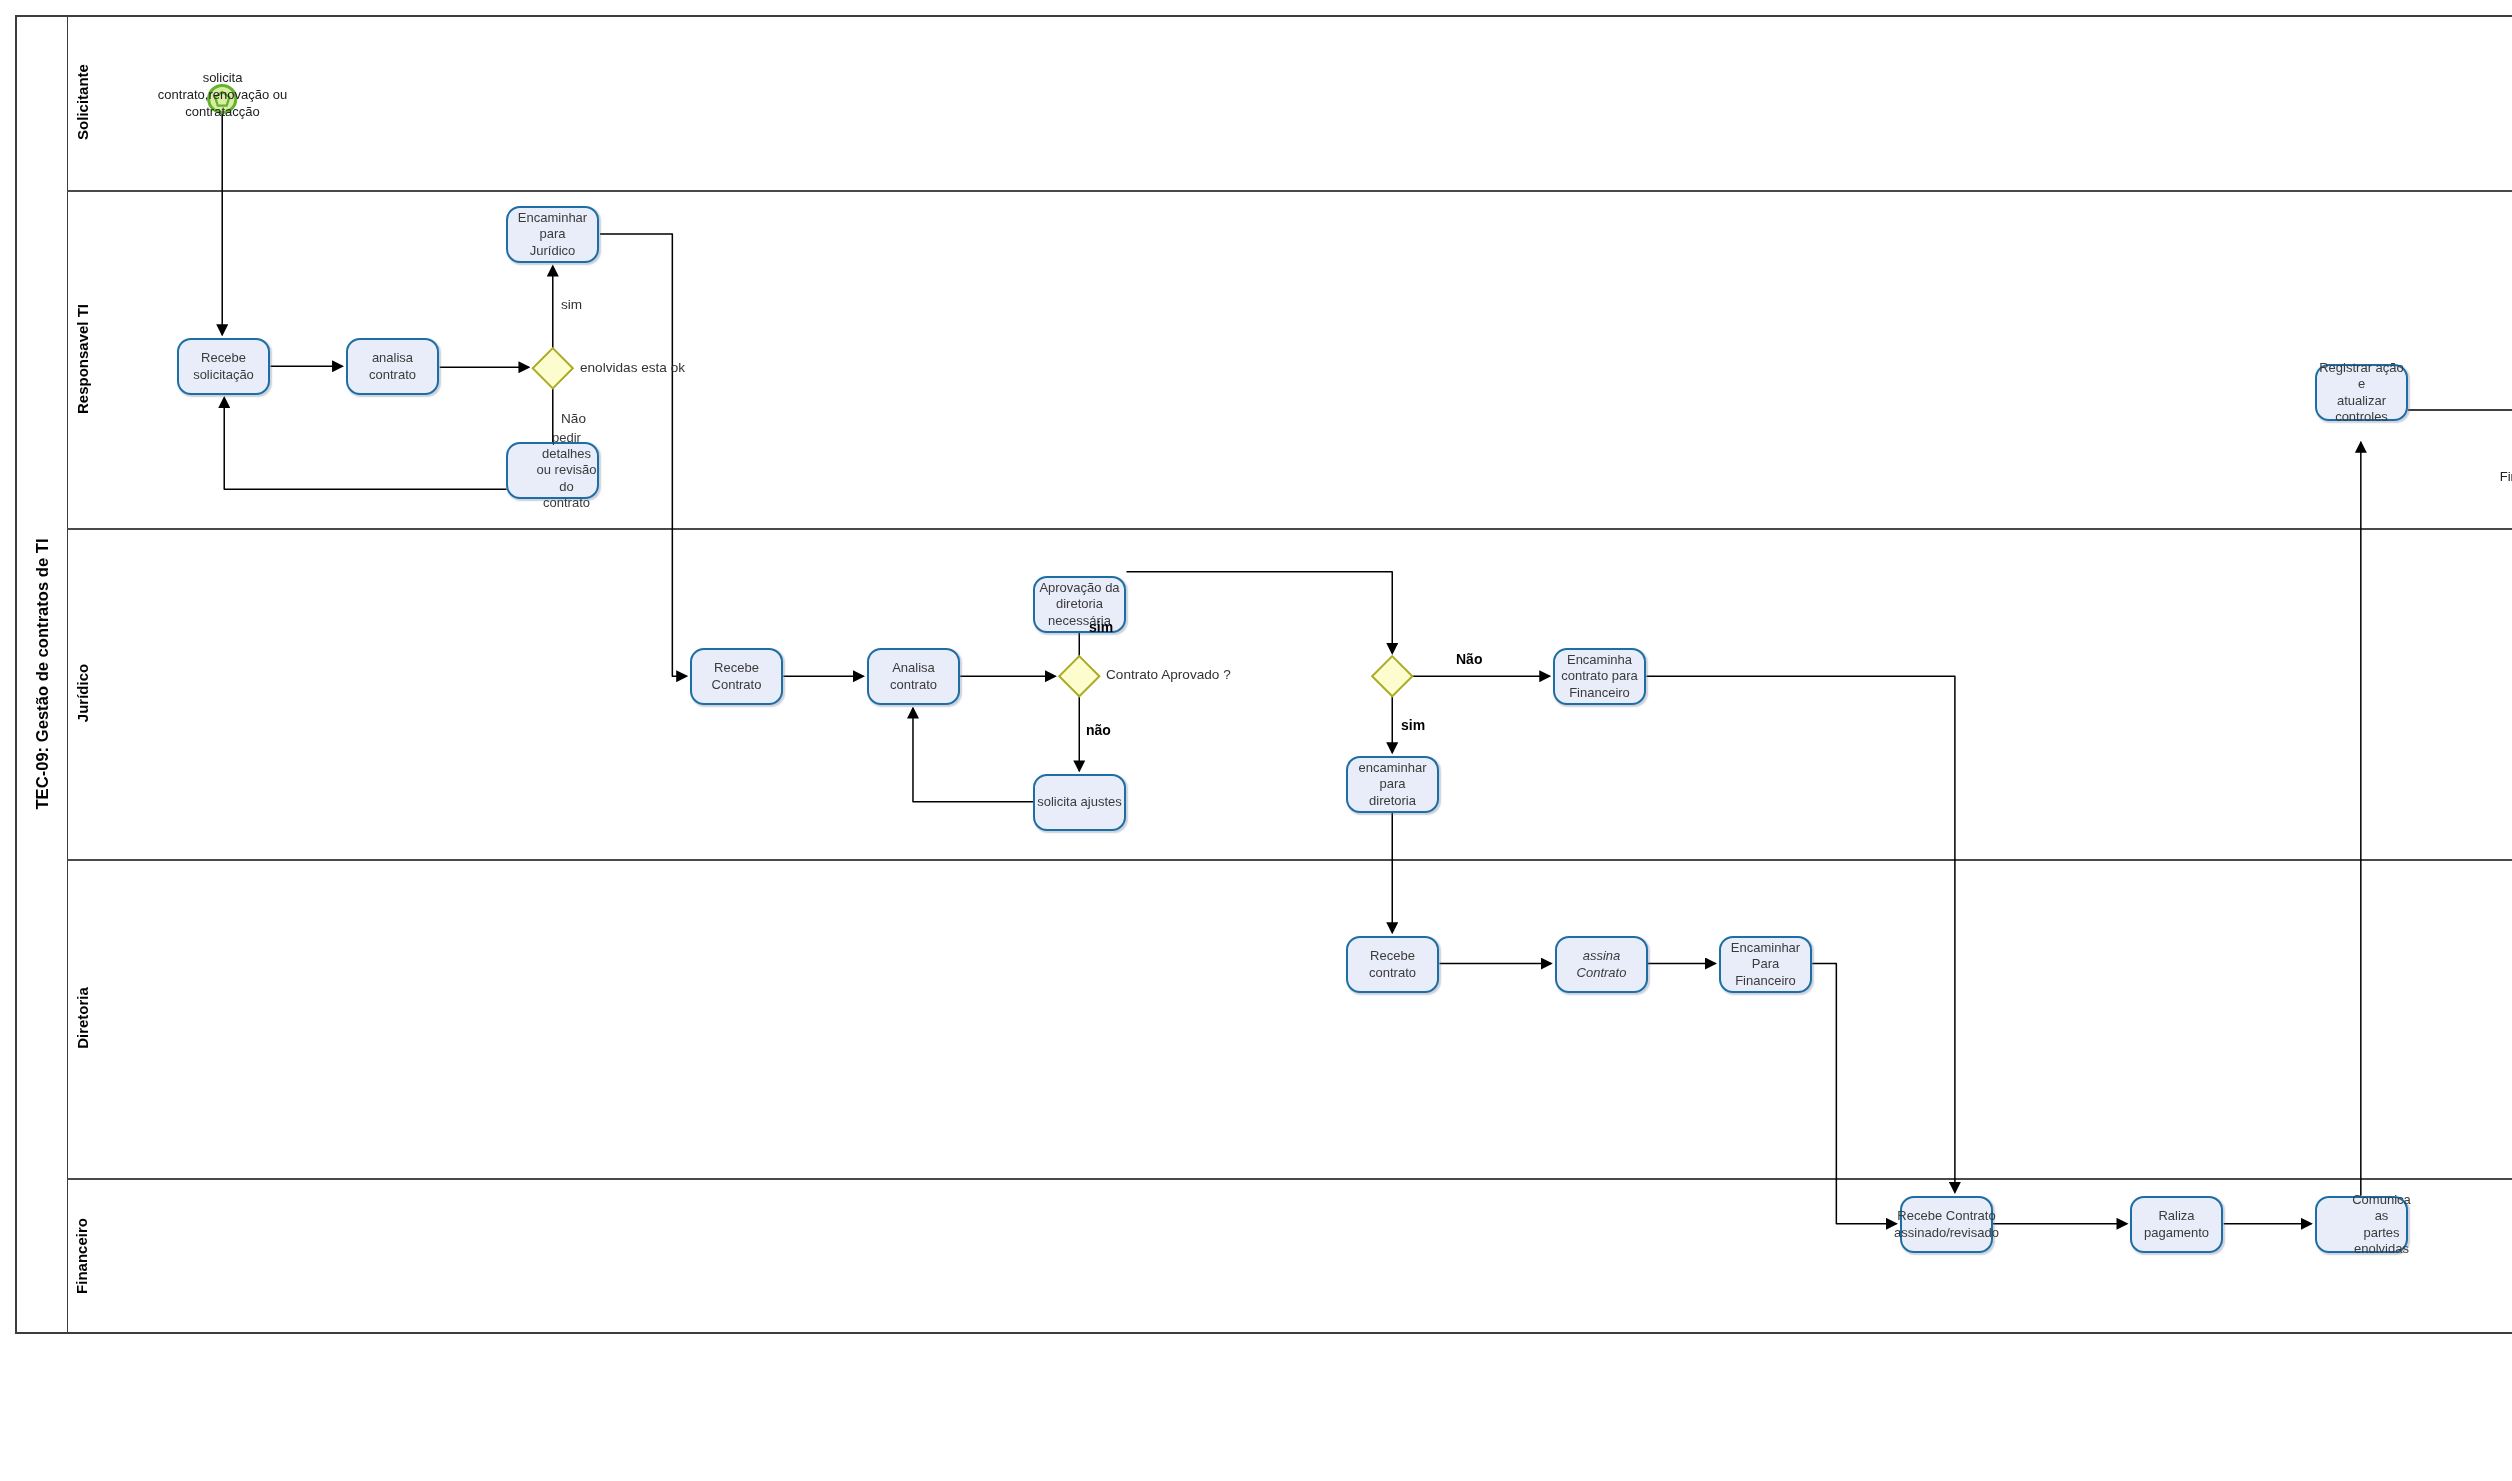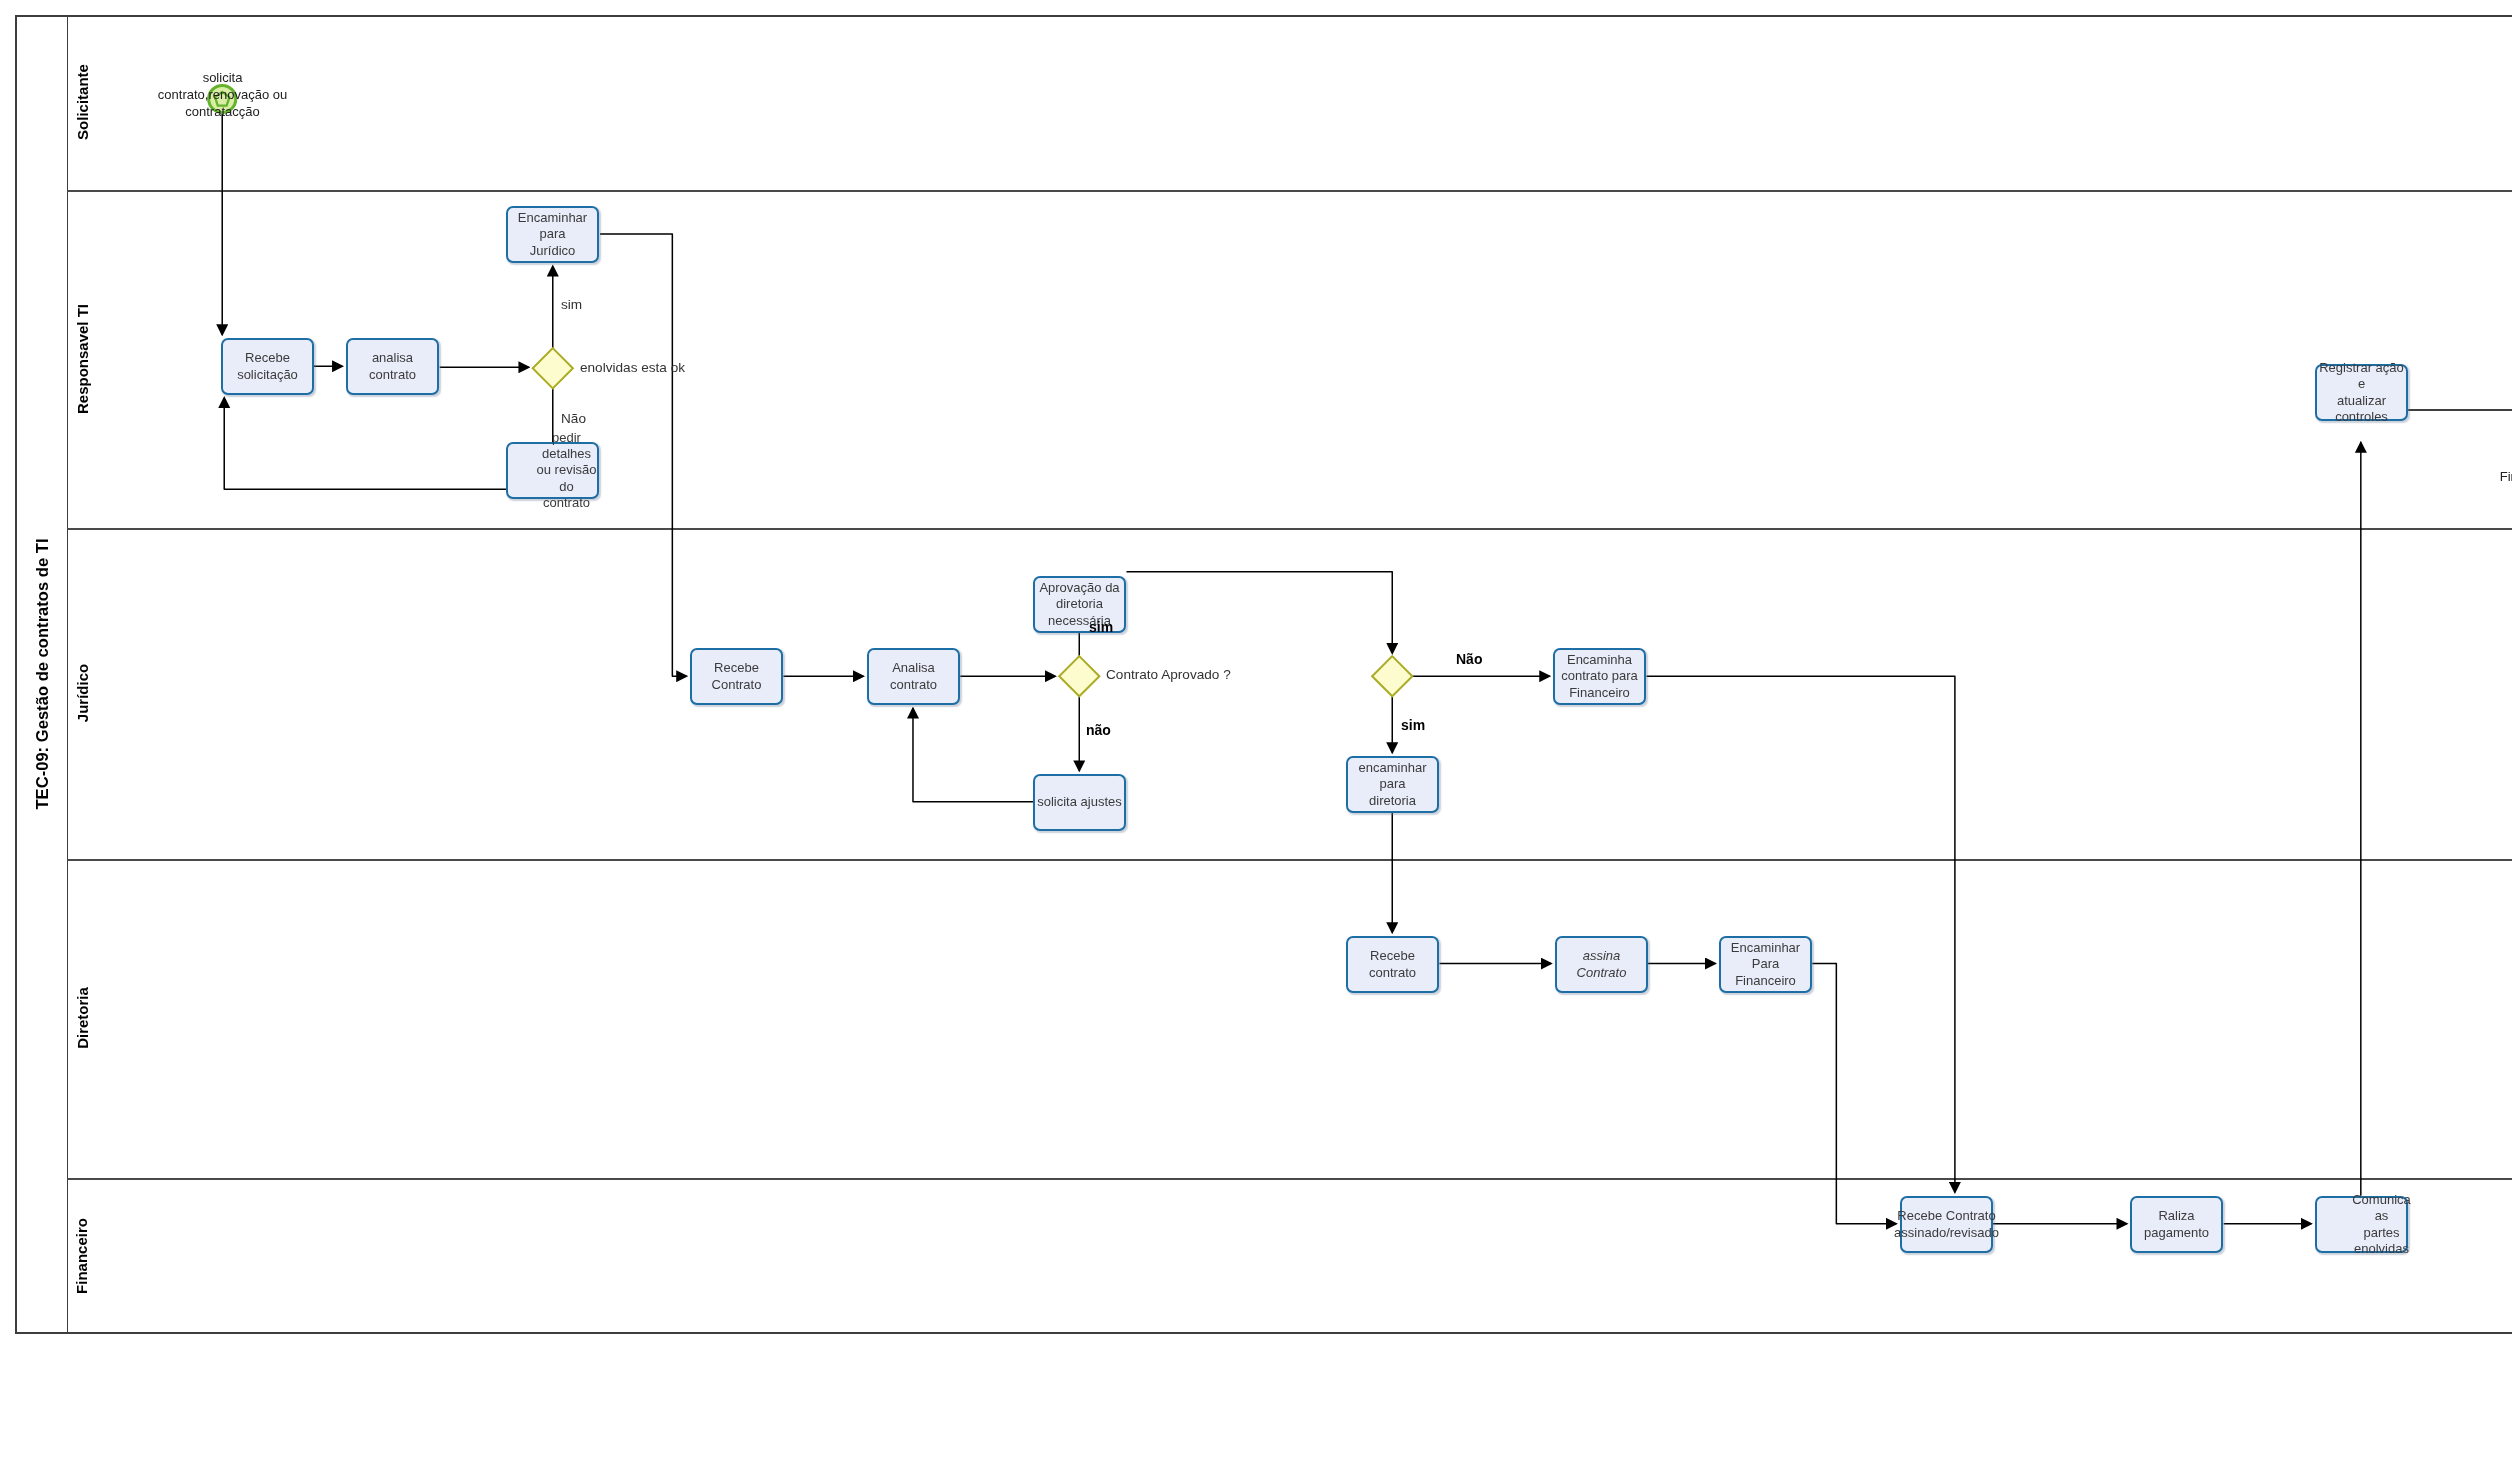--- a/index.html
+++ b/index.html
@@ -16,21 +16,21 @@
   .lane-sep{position:absolute;left:67px;width:2810px;height:0;border-top:2px solid #4a4a4a;}
   .rot-label{
     position:absolute;height:22px;line-height:22px;text-align:center;
     transform:rotate(-90deg);font-weight:bold;color:#000;white-space:nowrap;
   }
   .pool-title{font-size:16.6px;}
   .lane-label{font-size:15px;}
   
   .task{
     position:absolute;width:93px;height:57px;box-sizing:border-box;
-    background:#E9EDFA;border:2px solid #1C6EA4;border-radius:7px;
+    background:#E9EDFA;border:2px solid #1C6EA4;border-radius:14px;
     display:flex;align-items:center;justify-content:center;text-align:center;
     font-size:13px;line-height:1.25;color:#3b3b3b;white-space:pre-line;
     box-shadow:1.5px 1.5px 1.5px rgba(110,120,150,.35);
   }
   
   .edge-label{position:absolute;font-size:13.6px;color:#333;white-space:nowrap;}
   .edge-label.bold{font-weight:bold;color:#000;font-size:14px;}
   .evt-label{position:absolute;font-size:13px;color:#222;text-align:center;white-space:pre-line;line-height:1.3;margin-top:32px;}
   
   svg.layer{position:absolute;left:0;top:0;}
@@ -95,21 +95,21 @@
     <polygon points="442,183 456.3,193.4 450.8,210.2 433.2,210.2 427.7,193.4" fill="none" stroke="#64B32D" stroke-width="4.5"></polygon>
 
     <circle cx="5072" cy="816" r="27" fill="#EFACA9" stroke="#9E1514" stroke-width="9"></circle>
 
     <g>
       <polygon points="5432,2729 5458,2744 5458,2774 5432,2789 5406,2774 5406,2744" fill="none" stroke="#F6C28F" stroke-width="6"></polygon>
       <polygon points="5408,2745 5431,2732 5431,2760" fill="#FADCBC" stroke="none"></polygon>
     </g>
   </svg>
 
-  <div class="task" style="left:177px;top:338px;margin-left:44px;">Recebe
+  <div class="task" style="left:177px;top:338px;">Recebe
 solicitação</div>
   <div class="task" style="left:346px;top:338px;">analisa contrato</div>
   <div class="task" style="left:506px;top:206px;">Encaminhar para
 Jurídico</div>
   <div class="task" style="left:506px;top:442px;padding-left:28px;">pedir detalhes
 ou revisão do
 contrato</div>
   <div class="task" style="left:690px;top:648px;">Recebe Contrato</div>
   <div class="task" style="left:867px;top:648px;">Analisa contrato</div>
   <div class="task" style="left:1033px;top:576px;">Aprovação da

